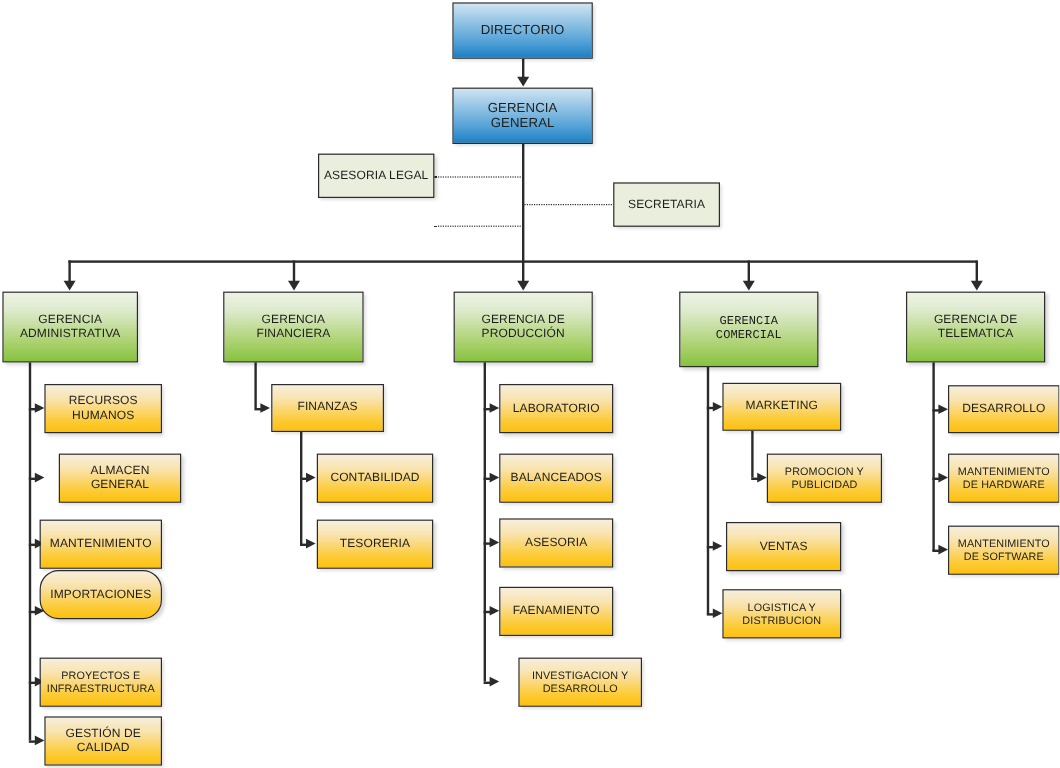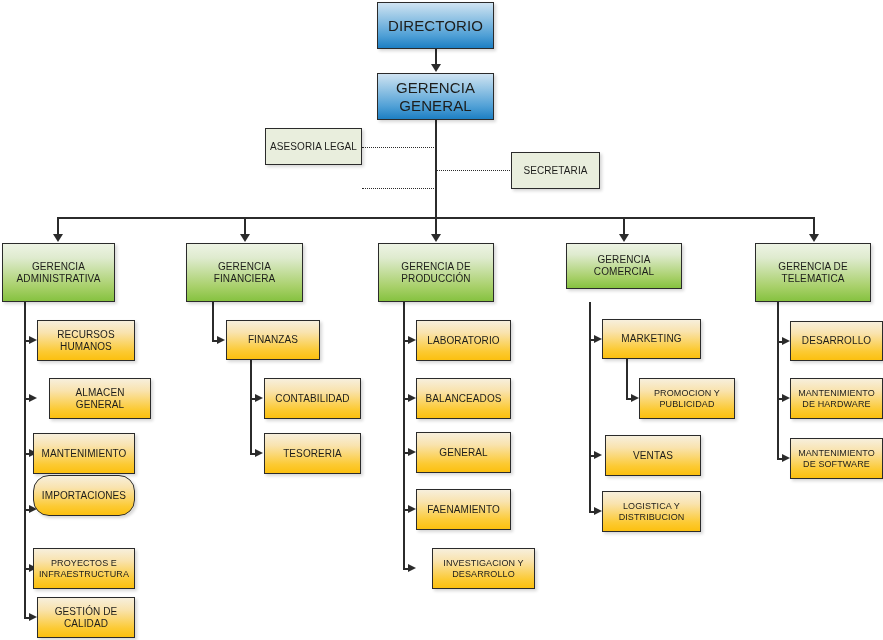--- a/index.html
+++ b/index.html
@@ -46,21 +46,21 @@
   .lvl-green {
     background: linear-gradient(to bottom, #edf3e4 0%, #dfebcf 24%, #a8d06a 75%, #86c240 100%);
   }
   .lvl-staff {
     background: #e9eedd;
   }
   .lvl-gold {
     background: linear-gradient(to bottom, #f7efdc 0%, #f9e3ae 30%, #fcca33 78%, #fcc00f 100%);
   }
 
-  .fs11 { font-size: 15px; text-align: center; }
+  .fs11 { font-size: 11px; text-align: center; }
   .fs10 { font-size: 10px; }
   .fs9  { font-size: 9px; }
 
   
   .ln {
     position: absolute;
     background: #2b2b2b;
     z-index: 1;
   }
   .ln-v { width: 1.6px; }
@@ -202,21 +202,21 @@
 
   <div class="node lvl-green fs10" style="left:186px; top:243px; width:117px; height:59px;">
     <span>GERENCIA FINANCIERA</span>
   </div>
 
   <div class="node lvl-green fs10" style="left:378px; top:243px; width:116px; height:59px;">
     <span>GERENCIA DE
 PRODUCCIÓN</span>
   </div>
 
-  <div class="node lvl-green fs10" style="left:566px; top:243px; width:116px; height:46px;">
+  <div class="node lvl-green fs10" style="left:566px; top:243px; width:116px; height:63px;font-family:Liberation Mono, monospace;">
     <span>GERENCIA COMERCIAL</span>
   </div>
 
   <div class="node lvl-green fs10" style="left:755px; top:243px; width:116px; height:59px;">
     <span>GERENCIA DE
 TELEMATICA</span>
   </div>
 
   <div class="node lvl-gold fs10" style="left:37px; top:320px; width:98px; height:41px;">
     <span>RECURSOS
@@ -250,21 +250,21 @@
     <span>TESORERIA</span>
   </div>
 
   <div class="node lvl-gold fs10" style="left:416px; top:320px; width:95px; height:41px;">
     <span>LABORATORIO</span>
   </div>
   <div class="node lvl-gold fs10" style="left:416px; top:378px; width:95px; height:41px;">
     <span>BALANCEADOS</span>
   </div>
   <div class="node lvl-gold fs10" style="left:416px; top:432px; width:95px; height:41px;">
-    <span>GENERAL</span>
+    <span>ASESORIA</span>
   </div>
   <div class="node lvl-gold fs10" style="left:416px; top:489px; width:95px; height:41px;">
     <span>FAENAMIENTO</span>
   </div>
   <div class="node lvl-gold fs9" style="left:412px; top:548px; width:103px; height:41px;margin-left:20px;">
     <span>INVESTIGACION Y
 DESARROLLO</span>
   </div>
 
   <div class="node lvl-gold fs10" style="left:602px; top:319px; width:99px; height:40px;">

